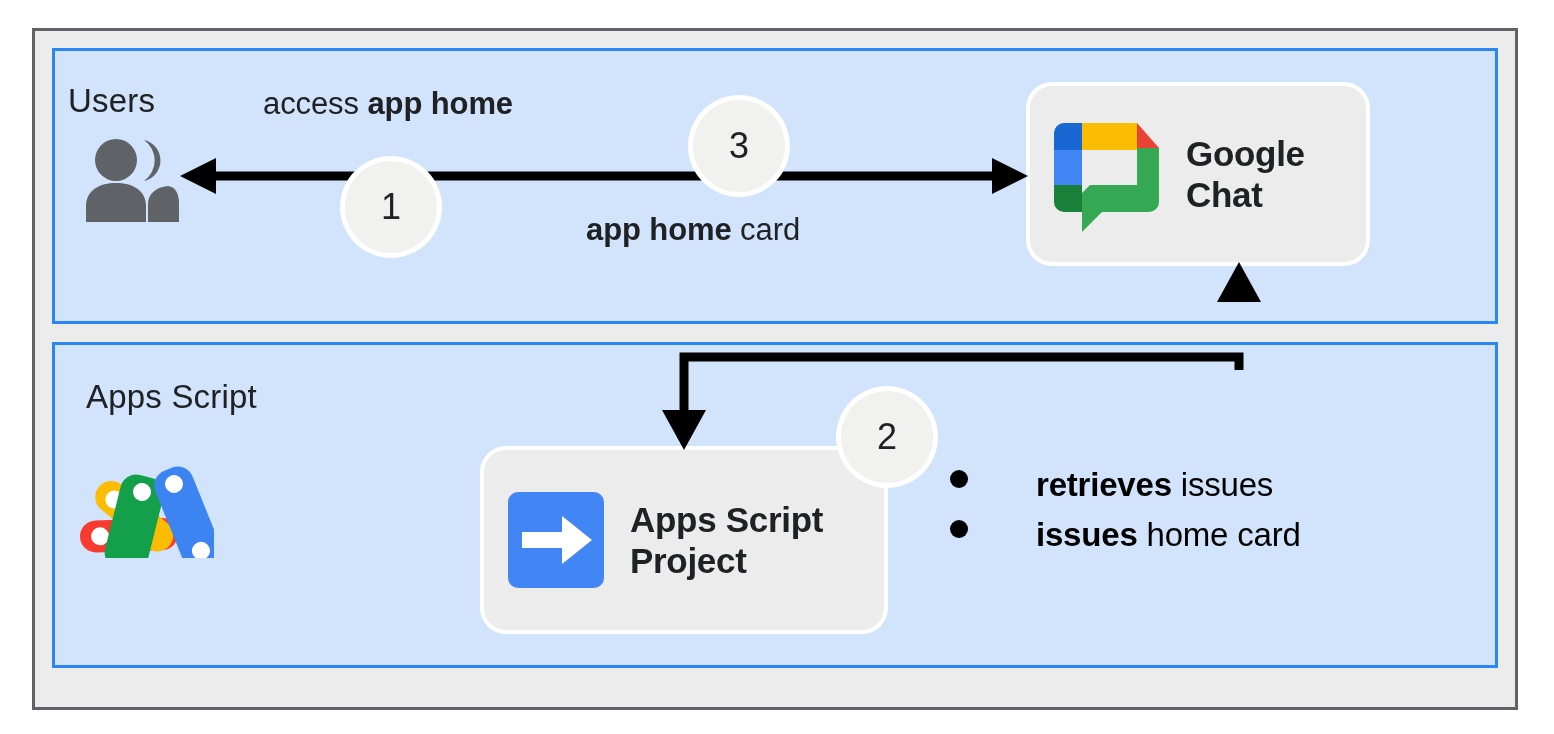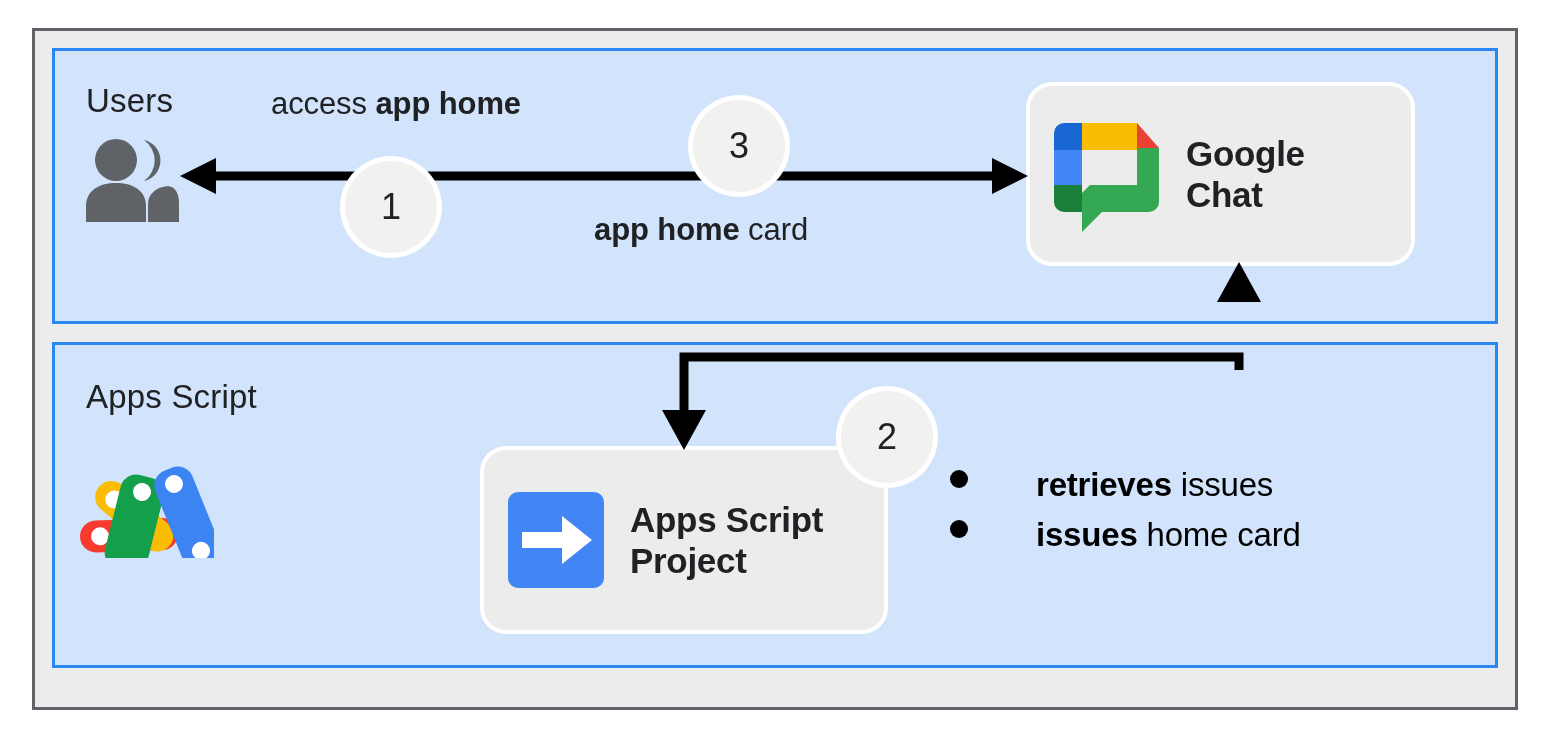--- a/index.html
+++ b/index.html
@@ -52,21 +52,21 @@
     height: 326px;
   }
 
   .panel-label {
     position: absolute;
     font-size: 33px;
     color: #202124;
     letter-spacing: 0.2px;
     white-space: nowrap;
   }
-  .label-users { left: 86px; top: 82px; }
+  .label-users { left: 68px; top: 82px; }
   .label-appsscript { left: 86px; top: 378px; }
 
   
   .users-icon {
     position: absolute;
     left: 76px;
     top: 134px;
     width: 112px;
     height: 92px;
   }
@@ -77,21 +77,21 @@
     background: #ececec;
     border-radius: 22px;
     box-shadow: 0 0 0 4px #ffffff;
     display: flex;
     align-items: center;
     box-sizing: border-box;
   }
   .node-chat {
     left: 1030px;
     top: 86px;
-    width: 381px;
+    width: 336px;
     height: 176px;
     padding-left: 16px;
   }
   .node-project {
     left: 484px;
     top: 450px;
     width: 400px;
     height: 180px;
     padding-left: 24px;
   }
@@ -137,21 +137,20 @@
     pointer-events: none;
   }
 
   
   .edge-label {
     position: absolute;
     font-size: 31px;
     color: #202124;
     white-space: nowrap;
     letter-spacing: -0.1px;
-    margin-left: 8px;
   }
   .edge-label b { font-weight: bold; }
   .label-access { left: 263px; top: 86px; }
   .label-card   { left: 586px; top: 212px; }
 
   
   .badge {
     position: absolute;
     border-radius: 50%;
     background: #f1f1f0;

